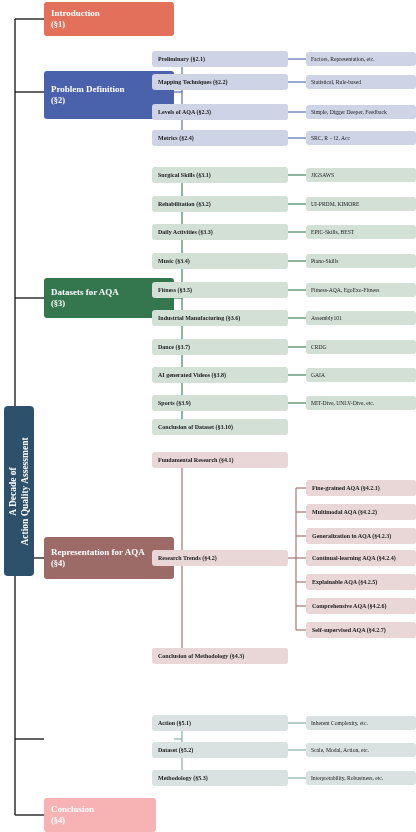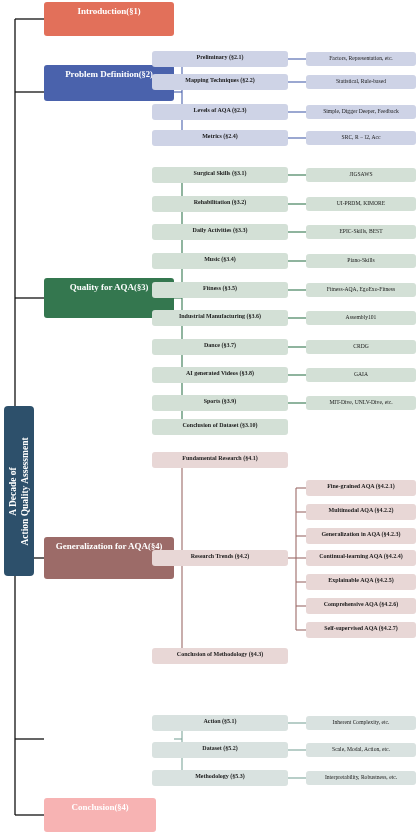--- a/index.html
+++ b/index.html
@@ -1,21 +1,21 @@
 <!DOCTYPE html>
 <html><head>
 <meta charset="utf-8">
 <style>
   html,body{margin:0;padding:0;background:#ffffff;}
   body{width:416px;height:832px;position:relative;overflow:hidden;
        font-family:"Liberation Serif",serif;-webkit-font-smoothing:antialiased;}
   #canvas{position:absolute;left:0;top:0;width:416px;height:832px;}
   svg.lines{position:absolute;left:0;top:0;width:416px;height:832px;pointer-events:none;}
 
-  .node{position:absolute;box-sizing:border-box;display:flex;flex-direction:row;
+  .node{position:absolute;box-sizing:border-box;display:flex;flex-direction:column;
         justify-content:center;border-radius:3px;}
 
   
   .root{left:4px;top:406px;width:30px;height:170px;border-radius:4px;
         background:#2d506b;color:#ffffff;align-items:center;justify-content:center;}
   .root-inner{transform:rotate(-90deg);white-space:nowrap;font-weight:bold;
               font-size:9.5px;line-height:11.5px;text-align:center;}
 
   
   .l1{left:44px;padding:4px 7px;font-weight:bold;font-size:9px;line-height:11px;color:#fff;}
@@ -101,32 +101,32 @@
       <div>A Decade of</div>
       <div>Action Quality Assessment</div>
     </div>
   </div>
 
   <div class="node l1" id="b0" style="top: 2px; height: 34px; width: 130px; background: rgb(226, 112, 90); color: rgb(255, 255, 255);">
     <div>Introduction</div>
     <div class="sec">(§1)</div>
   </div>
 
-  <div class="node l1" id="b1" style="top: 65px; height: 36px; width: 130px; background: rgb(74, 98, 172); color: rgb(255, 255, 255);">
+  <div class="node l1" id="b1" style="top: 71px; height: 48px; width: 130px; background: rgb(74, 98, 172); color: rgb(255, 255, 255);">
     <div>Problem Definition</div>
     <div class="sec">(§2)</div>
   </div>
 
   <div class="node l1" id="b2" style="top: 278px; height: 40px; width: 130px; background: rgb(52, 119, 79); color: rgb(255, 255, 255);">
-    <div>Quality for AQA</div>
+    <div>Datasets for AQA</div>
     <div class="sec">(§3)</div>
   </div>
 
   <div class="node l1" id="b3" style="top: 537px; height: 42px; width: 130px; background: rgb(156, 107, 104); color: rgb(255, 255, 255);">
-    <div>Generalization for AQA</div>
+    <div>Representation for AQA</div>
     <div class="sec">(§4)</div>
   </div>
 
 
   <div class="node l1" id="b5" style="top: 798px; height: 34px; width: 112px; background: rgb(247, 179, 179); color: rgb(255, 255, 255);">
     <div>Conclusion</div>
     <div class="sec">(§4)</div>
   </div>
 
   <div id="gen">

